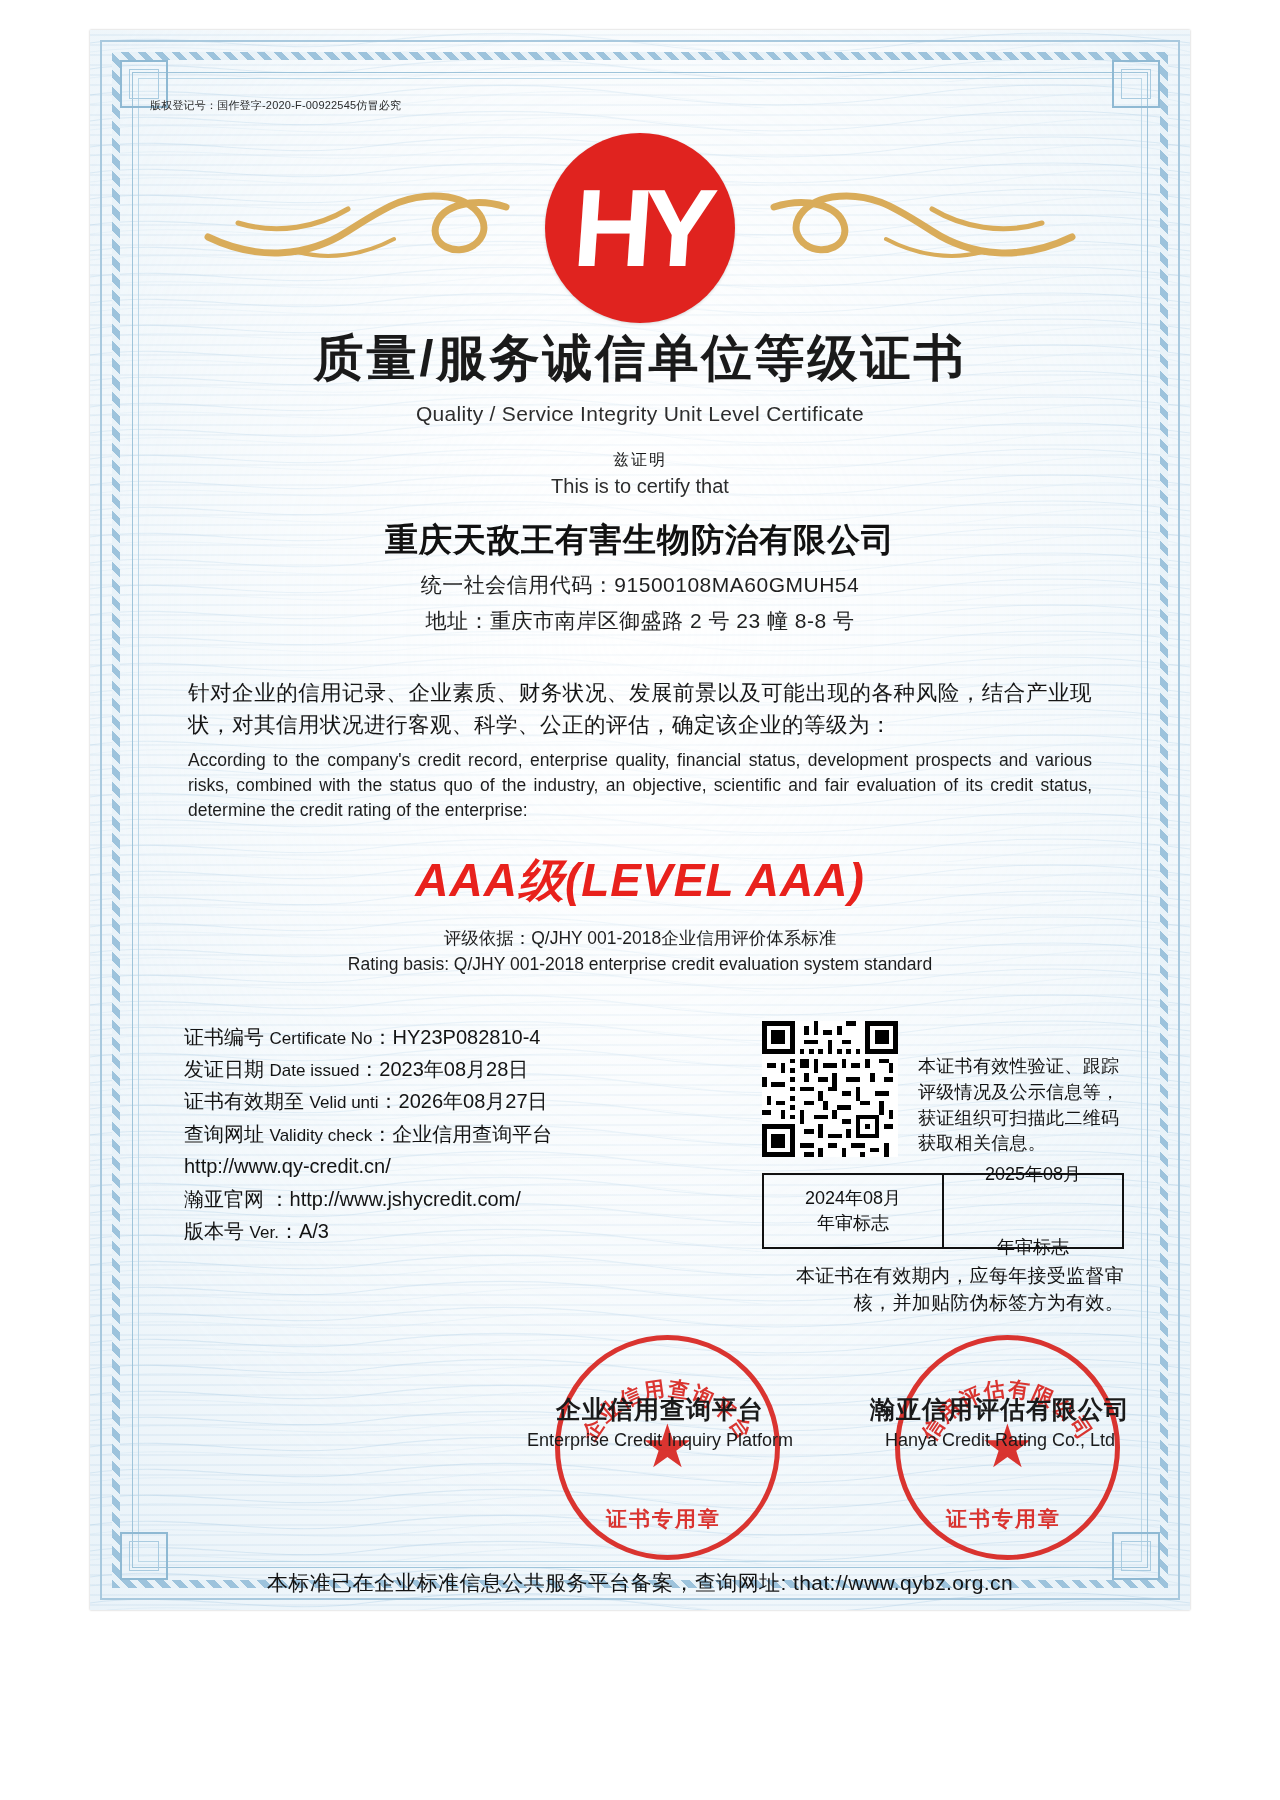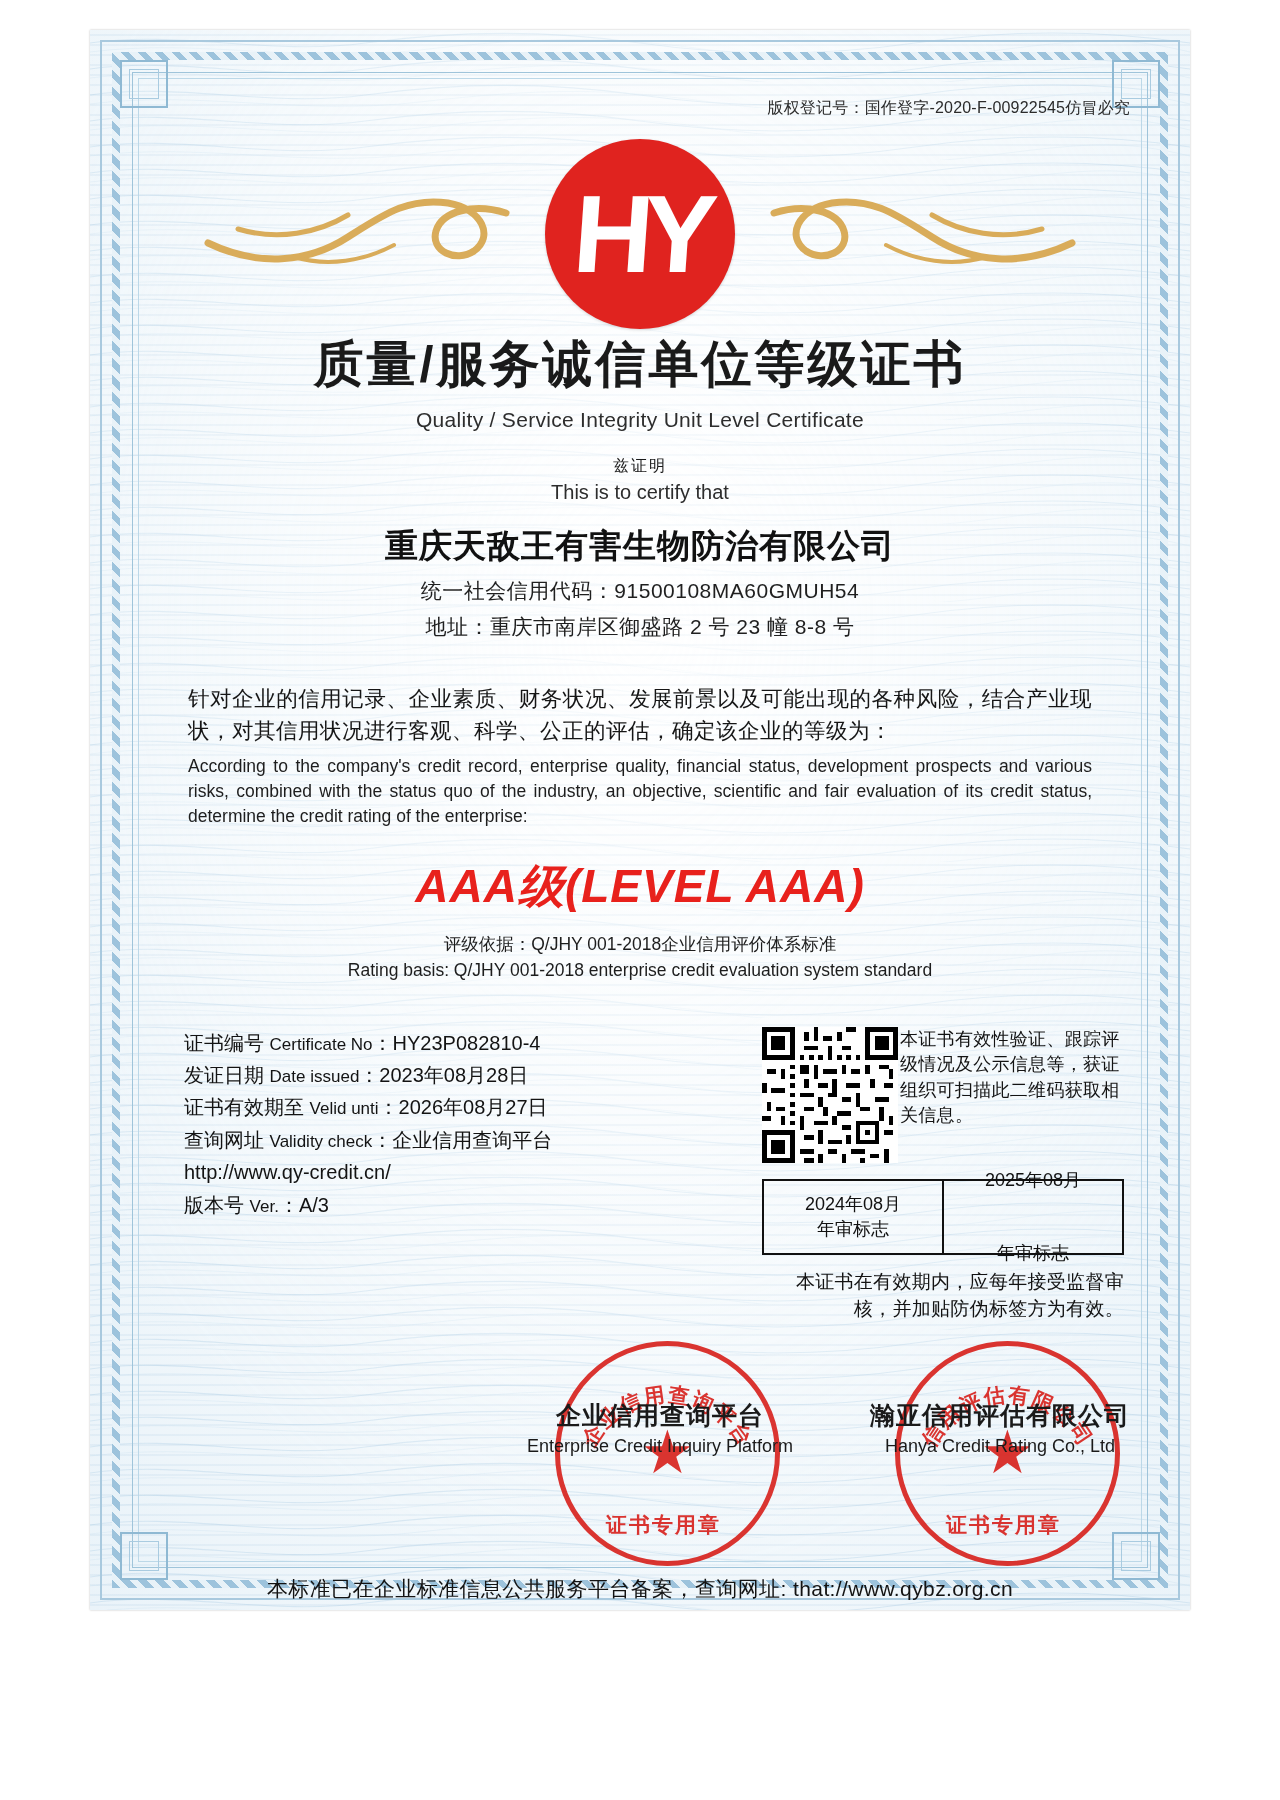--- a/index.html
+++ b/index.html
@@ -81,22 +81,22 @@
   .corner.bl { left: 30px;  bottom: 30px; }
   .corner.br { right: 30px; bottom: 30px; }
 
   .content {
     position: absolute;
     left: 60px; right: 60px; top: 56px; bottom: 56px;
   }
 
   
   .copyright {
-    text-align: right;
-    font-size: 16px;
+    text-align: left;
+    font-size: 11px;
     color: #2b2b2b;
     letter-spacing: 0.2px;
     margin-top: 12px;
   }
 
   
   .logo-row {
     position: relative;
     height: 200px;
     margin-top: 6px;
@@ -238,22 +238,22 @@
   .lbl-cn { font-size: 20px; }
   .lbl-en { font-size: 17px; }
 
   .details-right {
     flex: 1;
     display: flex;
     flex-direction: column;
   }
   .qr-row {
     display: flex;
-    gap: 2px;
-    align-items: flex-start;
+    gap: 20px;
+    align-items: flex-end;
   }
   .qr {
     width: 136px;
     height: 136px;
     flex: 0 0 136px;
     background: #ffffff;
     position: relative;
   }
   .qr-note {
     font-size: 18px;
@@ -436,20 +436,21 @@
     <div class="basis-cn">评级依据：Q/JHY 001-2018企业信用评价体系标准</div>
     <div class="basis-en">Rating basis: Q/JHY 001-2018 enterprise credit evaluation system standard</div>
 
     <div class="details-row">
       <div class="details-left" id="details-list">
           <div class="line"><span class="lbl-cn">证书编号 </span><span class="lbl-en">Certificate No</span><span>：</span><span>HY23P082810-4</span></div>
           <div class="line"><span class="lbl-cn">发证日期 </span><span class="lbl-en">Date issued</span><span>：</span><span>2023年08月28日</span></div>
           <div class="line"><span class="lbl-cn">证书有效期至 </span><span class="lbl-en">Velid unti</span><span>：</span><span>2026年08月27日</span></div>
           <div class="line"><span class="lbl-cn">查询网址 </span><span class="lbl-en">Validity check</span><span>：</span><span>企业信用查询平台</span></div>
           <div class="line"><span>http://www.qy-credit.cn/</span></div>
+          <div class="line"><span class="lbl-cn">瀚亚官网 </span><span>：</span><span>http://www.jshycredit.com/</span></div>
           <div class="line"><span class="lbl-cn">版本号 </span><span class="lbl-en">Ver.</span><span>：</span><span>A/3</span></div>
         </div>
 
       <div class="details-right">
         <div class="qr-row">
           <div class="qr">
             <svg viewBox="0 0 29 29" width="136" height="136" shape-rendering="crispEdges">
               <rect width="29" height="29" fill="#ffffff"></rect>
               <g fill="#000000">
 

